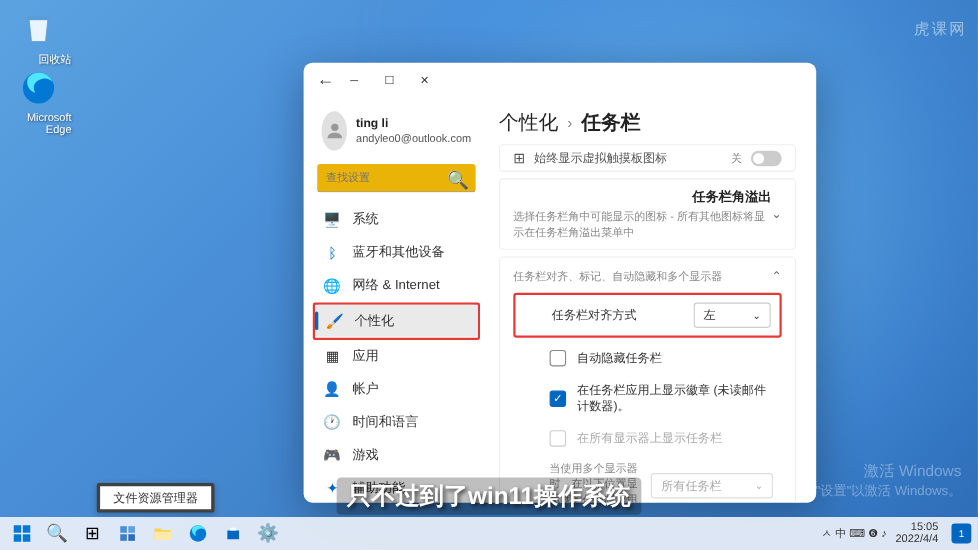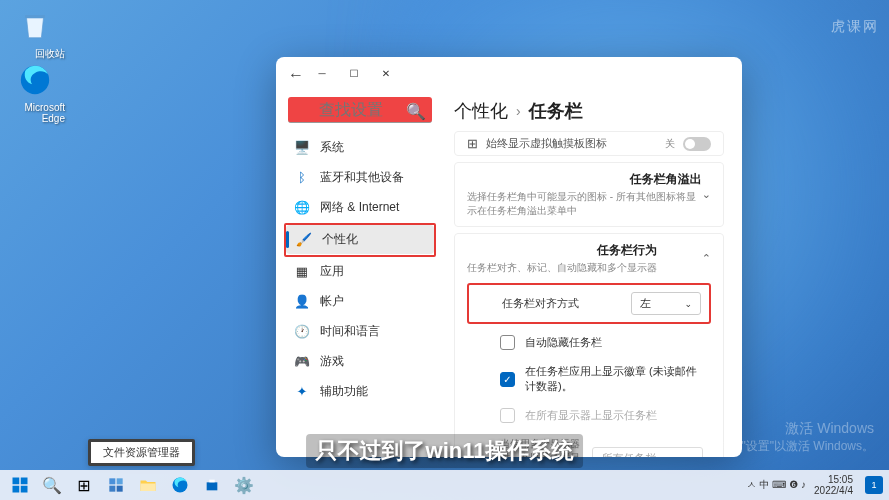--- a/index.html
+++ b/index.html
@@ -15,21 +15,21 @@
 .titlebar-title { font-size: 12px; color: #333; margin-left: 8px; flex: 1; }
 .titlebar-btns { display: flex; }
 .titlebar-btn { width: 32px; height: 28px; display: flex; align-items: center; justify-content: center; cursor: pointer; color: #333; font-size: 10px; }
 .window-body { flex: 1; display: flex; overflow: hidden; }
 .sidebar { width: 168px; padding: 8px 8px; overflow-y: auto; }
 .user-box { display: flex; align-items: center; padding: 4px 8px 12px; gap: 8px; }
 .avatar { width: 36px; height: 36px; border-radius: 50%; background: #e0e0e0; display: flex; align-items: center; justify-content: center; color: #888; }
 .user-text { font-size: 10px; color: #555; line-height: 1.3; }
 .user-name { font-size: 11px; color: #222; font-weight: 600; }
 .search-box { margin: 0 4px 10px; position: relative; }
-.search-box input { width: 100%; height: 26px; border: none; border-bottom: 1px solid #999; background: #ef4444; padding: 0 26px 0 8px; font-size: 16px; outline: none; border-radius: 3px; text-align: center; }
+.search-box input { width: 100%; height: 26px; border: none; border-bottom: 1px solid #999; background: #eab308; padding: 0 26px 0 8px; font-size: 10px; outline: none; border-radius: 3px; }
 .search-box .sicon { position: absolute; right: 6px; top: 5px; color: #666; }
 .nav-item { display: flex; align-items: center; gap: 10px; padding: 6px 10px; border-radius: 4px; font-size: 12px; color: #333; cursor: pointer; margin-bottom: 1px; }
 .nav-item.selected { background: #eaeaea; position: relative; }
 .nav-item.selected::before { content: ""; position: absolute; left: 0; top: 6px; bottom: 6px; width: 3px; background: #0067c0; border-radius: 2px; }
 .nav-item .nicon { width: 16px; height: 16px; display: flex; align-items: center; justify-content: center; font-size: 13px; }
 .nav-highlight { border: 2px solid #e53935; border-radius: 2px; }
 .content { flex: 1; padding: 10px 18px 10px 10px; overflow-y: auto; }
 .breadcrumb { font-size: 18px; color: #222; margin-bottom: 8px; display: flex; align-items: center; gap: 8px; }
 .breadcrumb .bc-link { cursor: pointer; }
 .breadcrumb .bc-sep { color: #888; font-size: 14px; }
@@ -90,20 +90,32 @@
   <div class="titlebar">
     <div class="titlebar-back">←</div>
     <div class="titlebar-btns">
       <div class="titlebar-btn">─</div>
       <div class="titlebar-btn">☐</div>
       <div class="titlebar-btn close">✕</div>
     </div>
   </div>
   <div class="window-body">
     <div class="sidebar">
+      <div class="user-box">
+        <div class="avatar">
+            <svg width="20" height="20" viewBox="0 0 24 24" fill="#999">
+              <circle cx="12" cy="8" r="4"></circle>
+              <path d="M4 20c0-4 4-6 8-6s8 2 8 6z"></path>
+            </svg>
+          </div>
+        <div class="user-text">
+          <div class="user-name">ting li</div>
+          <div>andyleo0@outlook.com</div>
+        </div>
+      </div>
       <div class="search-box">
         <input type="text" placeholder="查找设置" style="">
         <span class="sicon">🔍</span>
       </div>
       <div class="nav-item">
           <span class="nicon">🖥️</span>
           <span>系统</span>
         </div>
       <div class="nav-item">
           <span class="nicon" style="color:#0067c0">ᛒ</span>
@@ -162,21 +174,20 @@
             <div class="section-title">任务栏角溢出</div>
             <div class="section-desc">选择任务栏角中可能显示的图标 - 所有其他图标将显示在任务栏角溢出菜单中</div>
           </div>
           <span class="chev">⌄</span>
         </div>
       </div>
 
       <div class="section">
         <div class="section-hdr">
           <div>
-            <div class="section-title">任务栏行为</div>
             <div class="section-desc">任务栏对齐、标记、自动隐藏和多个显示器</div>
           </div>
           <span class="chev">⌃</span>
         </div>
         <div class="inner-list">
           <div class="opt-highlight">
             <div class="opt-row dropdown-row">
               <span>任务栏对齐方式</span>
               <div class="dropdown">
                 <span>左</span>

